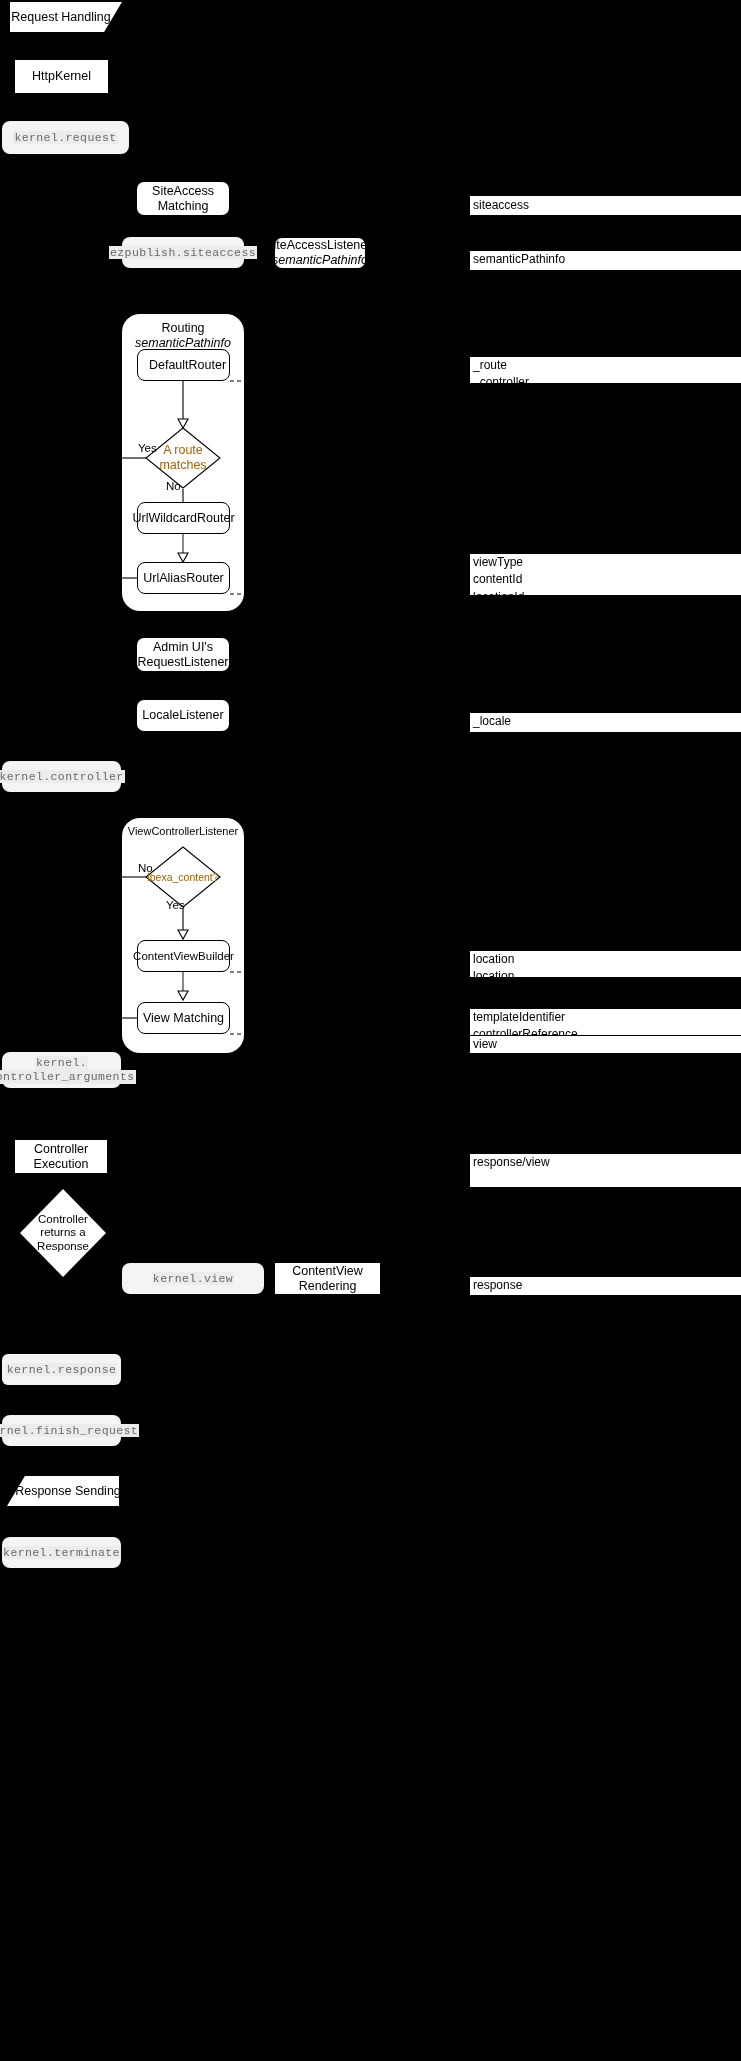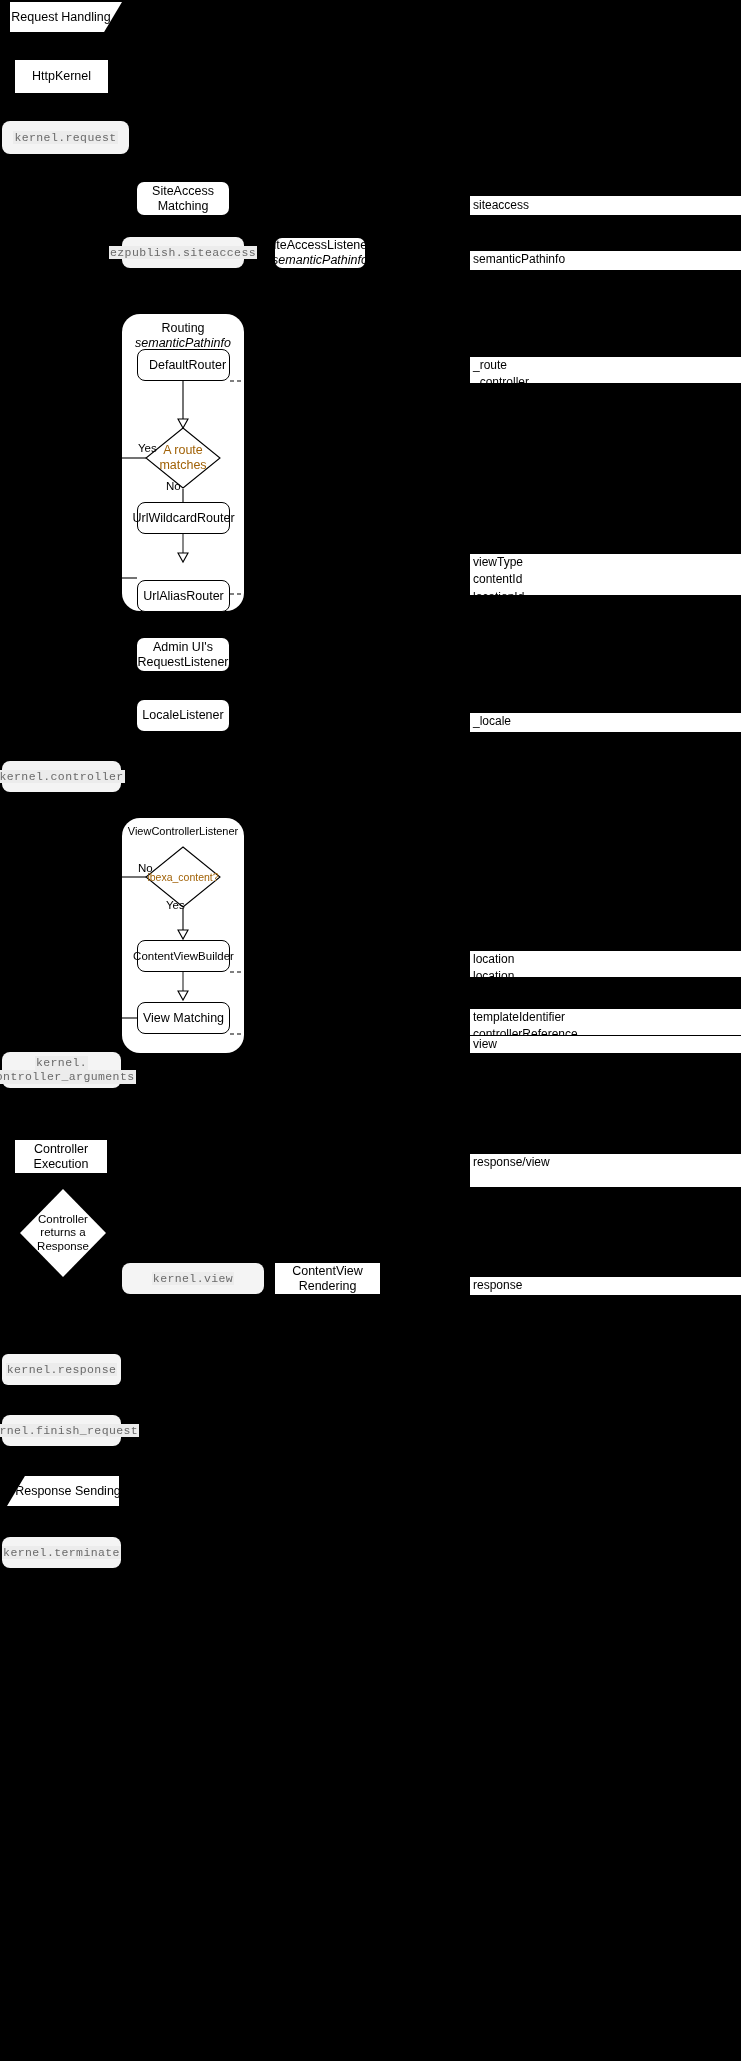--- a/index.html
+++ b/index.html
@@ -231,21 +231,21 @@
 
     <div class="obox" style="left:15px; top:188px; width:93px; height:32px;">
       <span>UrlWildcardRouter</span>
     </div>
 
     <svg class="connector" width="122" height="297">
       <line x1="61" y1="220" x2="61" y2="239" stroke="#555" stroke-width="1.4"></line>
       <polygon points="56,239 66,239 61,248" fill="#ffffff" stroke="#000" stroke-width="1.1"></polygon>
     </svg>
 
-    <div class="obox" style="left:15px; top:248px; width:93px; height:32px;margin-top:18px;">
+    <div class="obox" style="left:15px; top:248px; width:93px; height:32px;">
       <span>UrlAliasRouter</span>
     </div>
 
     <svg class="connector" width="122" height="297">
       <line x1="15" y1="264" x2="-4" y2="264" stroke="#000" stroke-width="1.1"></line>
       <line x1="108" y1="280" x2="124" y2="280" stroke="#000" stroke-width="1.1" stroke-dasharray="4,3"></line>
     </svg>
   </div>
 
   <div class="node attr" style="left:470px; top:357px; width:271px; height:26px;">

